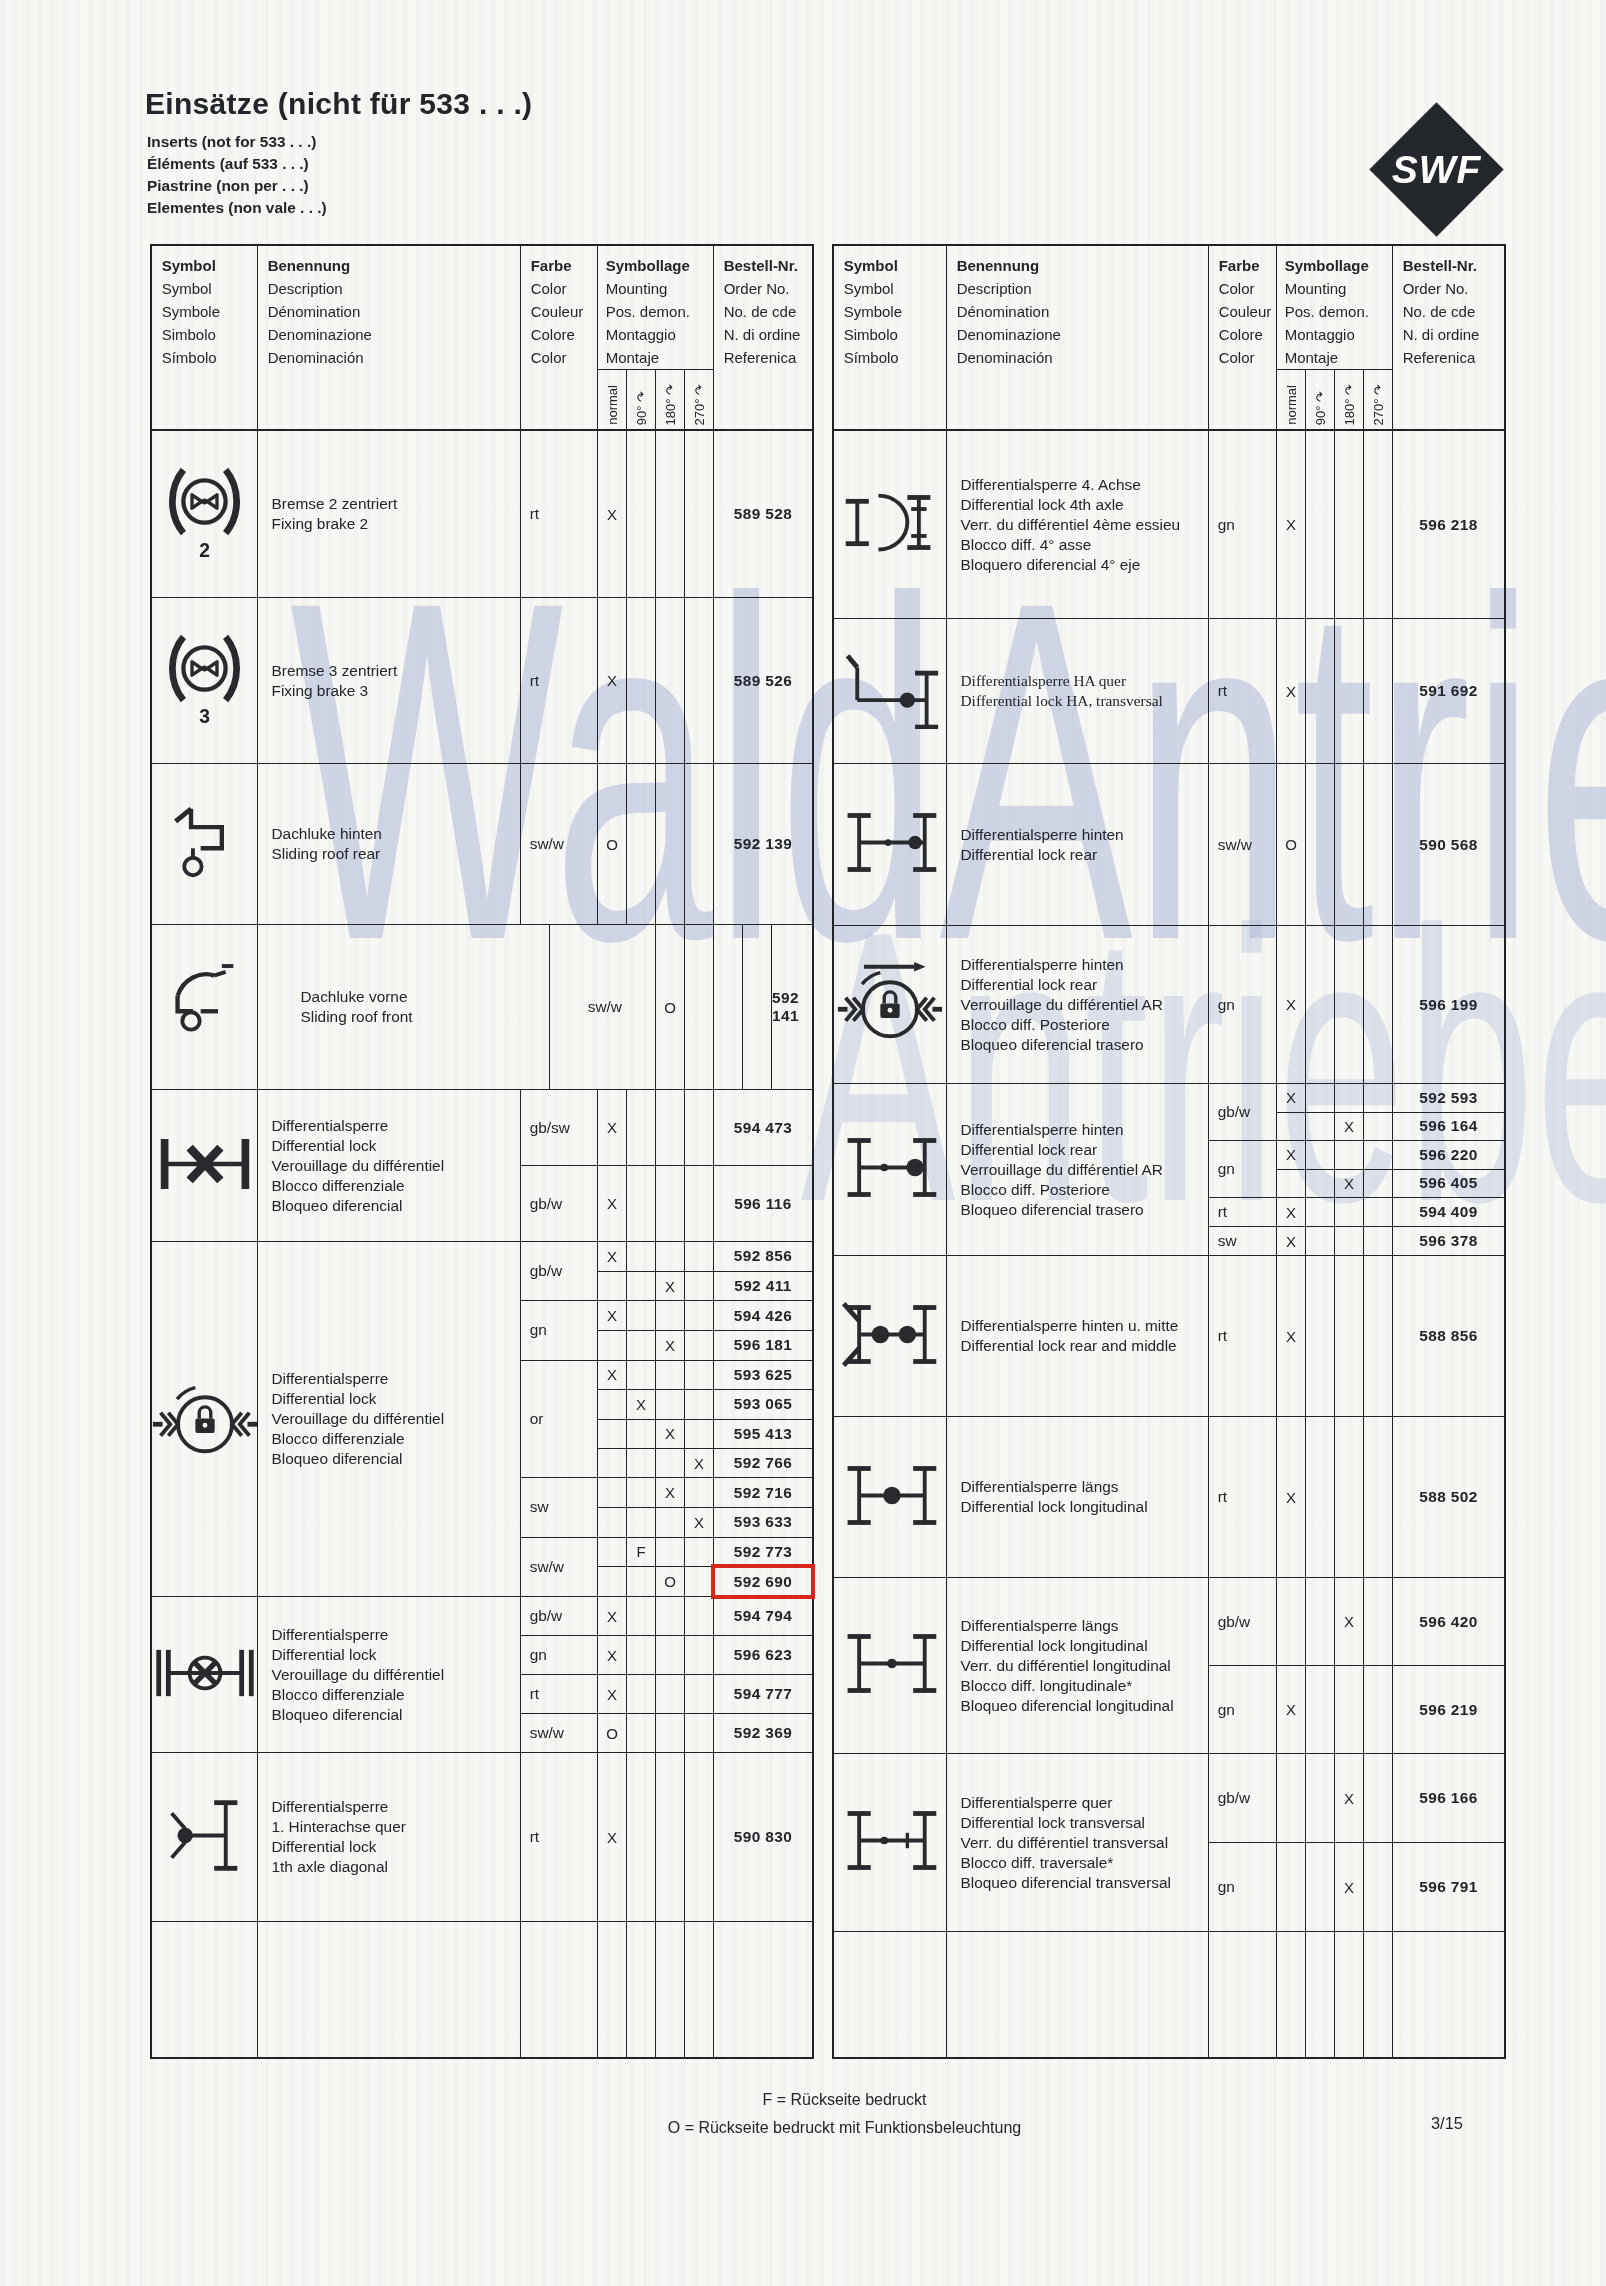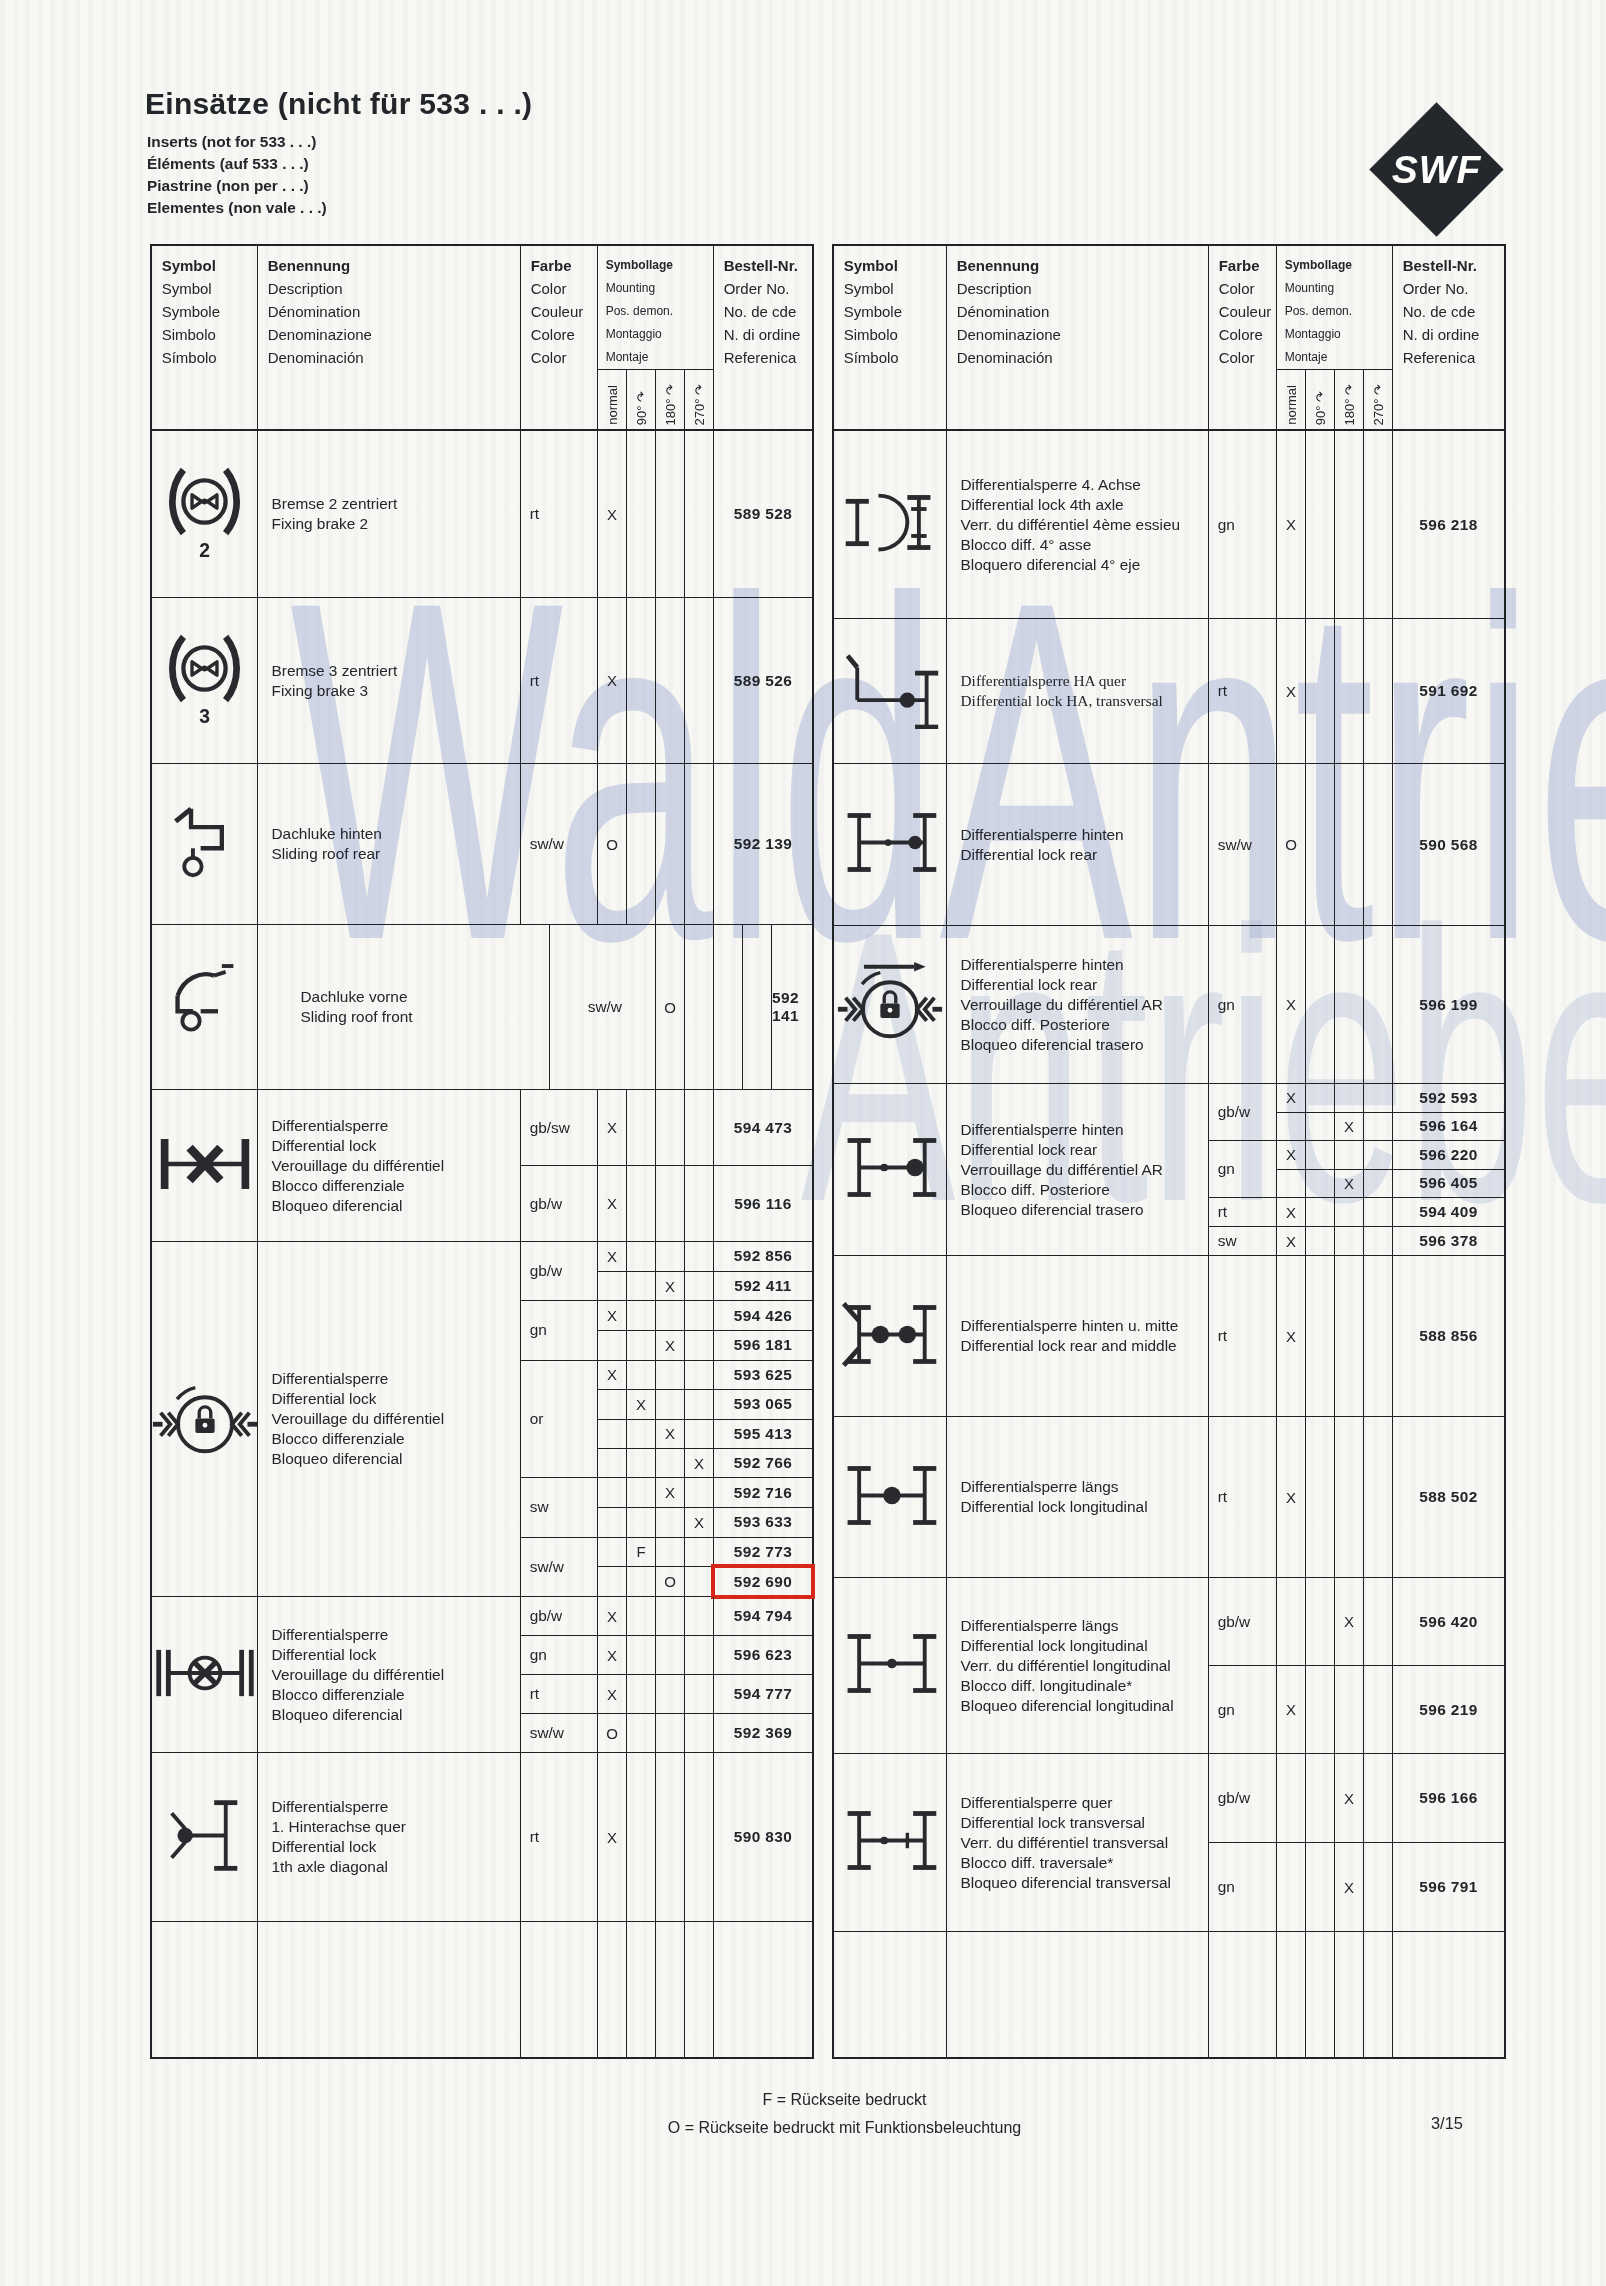--- a/index.html
+++ b/index.html
@@ -34,21 +34,21 @@
   .tbl-left  { left:150px; width:664px; }
   .tbl-right { left:832px; width:674px; }
   .tbl div { border-color:#202226; }
 
   .thead { display:flex; height:185px; flex-shrink:0; border-bottom:2.4px solid #202226; }
   .hc { padding:7.7px 3.9px 0 9.7px; font-size:15px; line-height:23px; white-space:nowrap; }
   .hc > div:first-child { font-weight:bold; }
   .hc-b { border-right:1.9px solid #202226; }
   .hc-mount { display:flex; flex-direction:column; padding:0; }
   .hm-top { height:124px; padding:7.7px 1.9px 0 7.7px; border-bottom:1.9px solid #202226;
-            font-size:12px; line-height:23px; white-space:nowrap; }
+            font-size:15px; line-height:23px; white-space:nowrap; }
   .hm-top > div:first-child { font-weight:bold; }
   .hm-rots { flex:1; display:flex; }
   .hm-rot { flex:1; display:flex; align-items:flex-end; justify-content:center; padding-bottom:3.9px;
             border-right:1.4px solid #26282c; }
   .hm-rot:last-child { border-right:none; }
   .hm-rot span { writing-mode:vertical-rl; transform:rotate(180deg); font-size:13px; white-space:nowrap; }
   .hc-order { flex:1; }
 
   .tbody { flex:1; display:flex; flex-direction:column; }
   .prow { display:flex; flex-shrink:0; border-bottom:1.9px solid #202226; }

